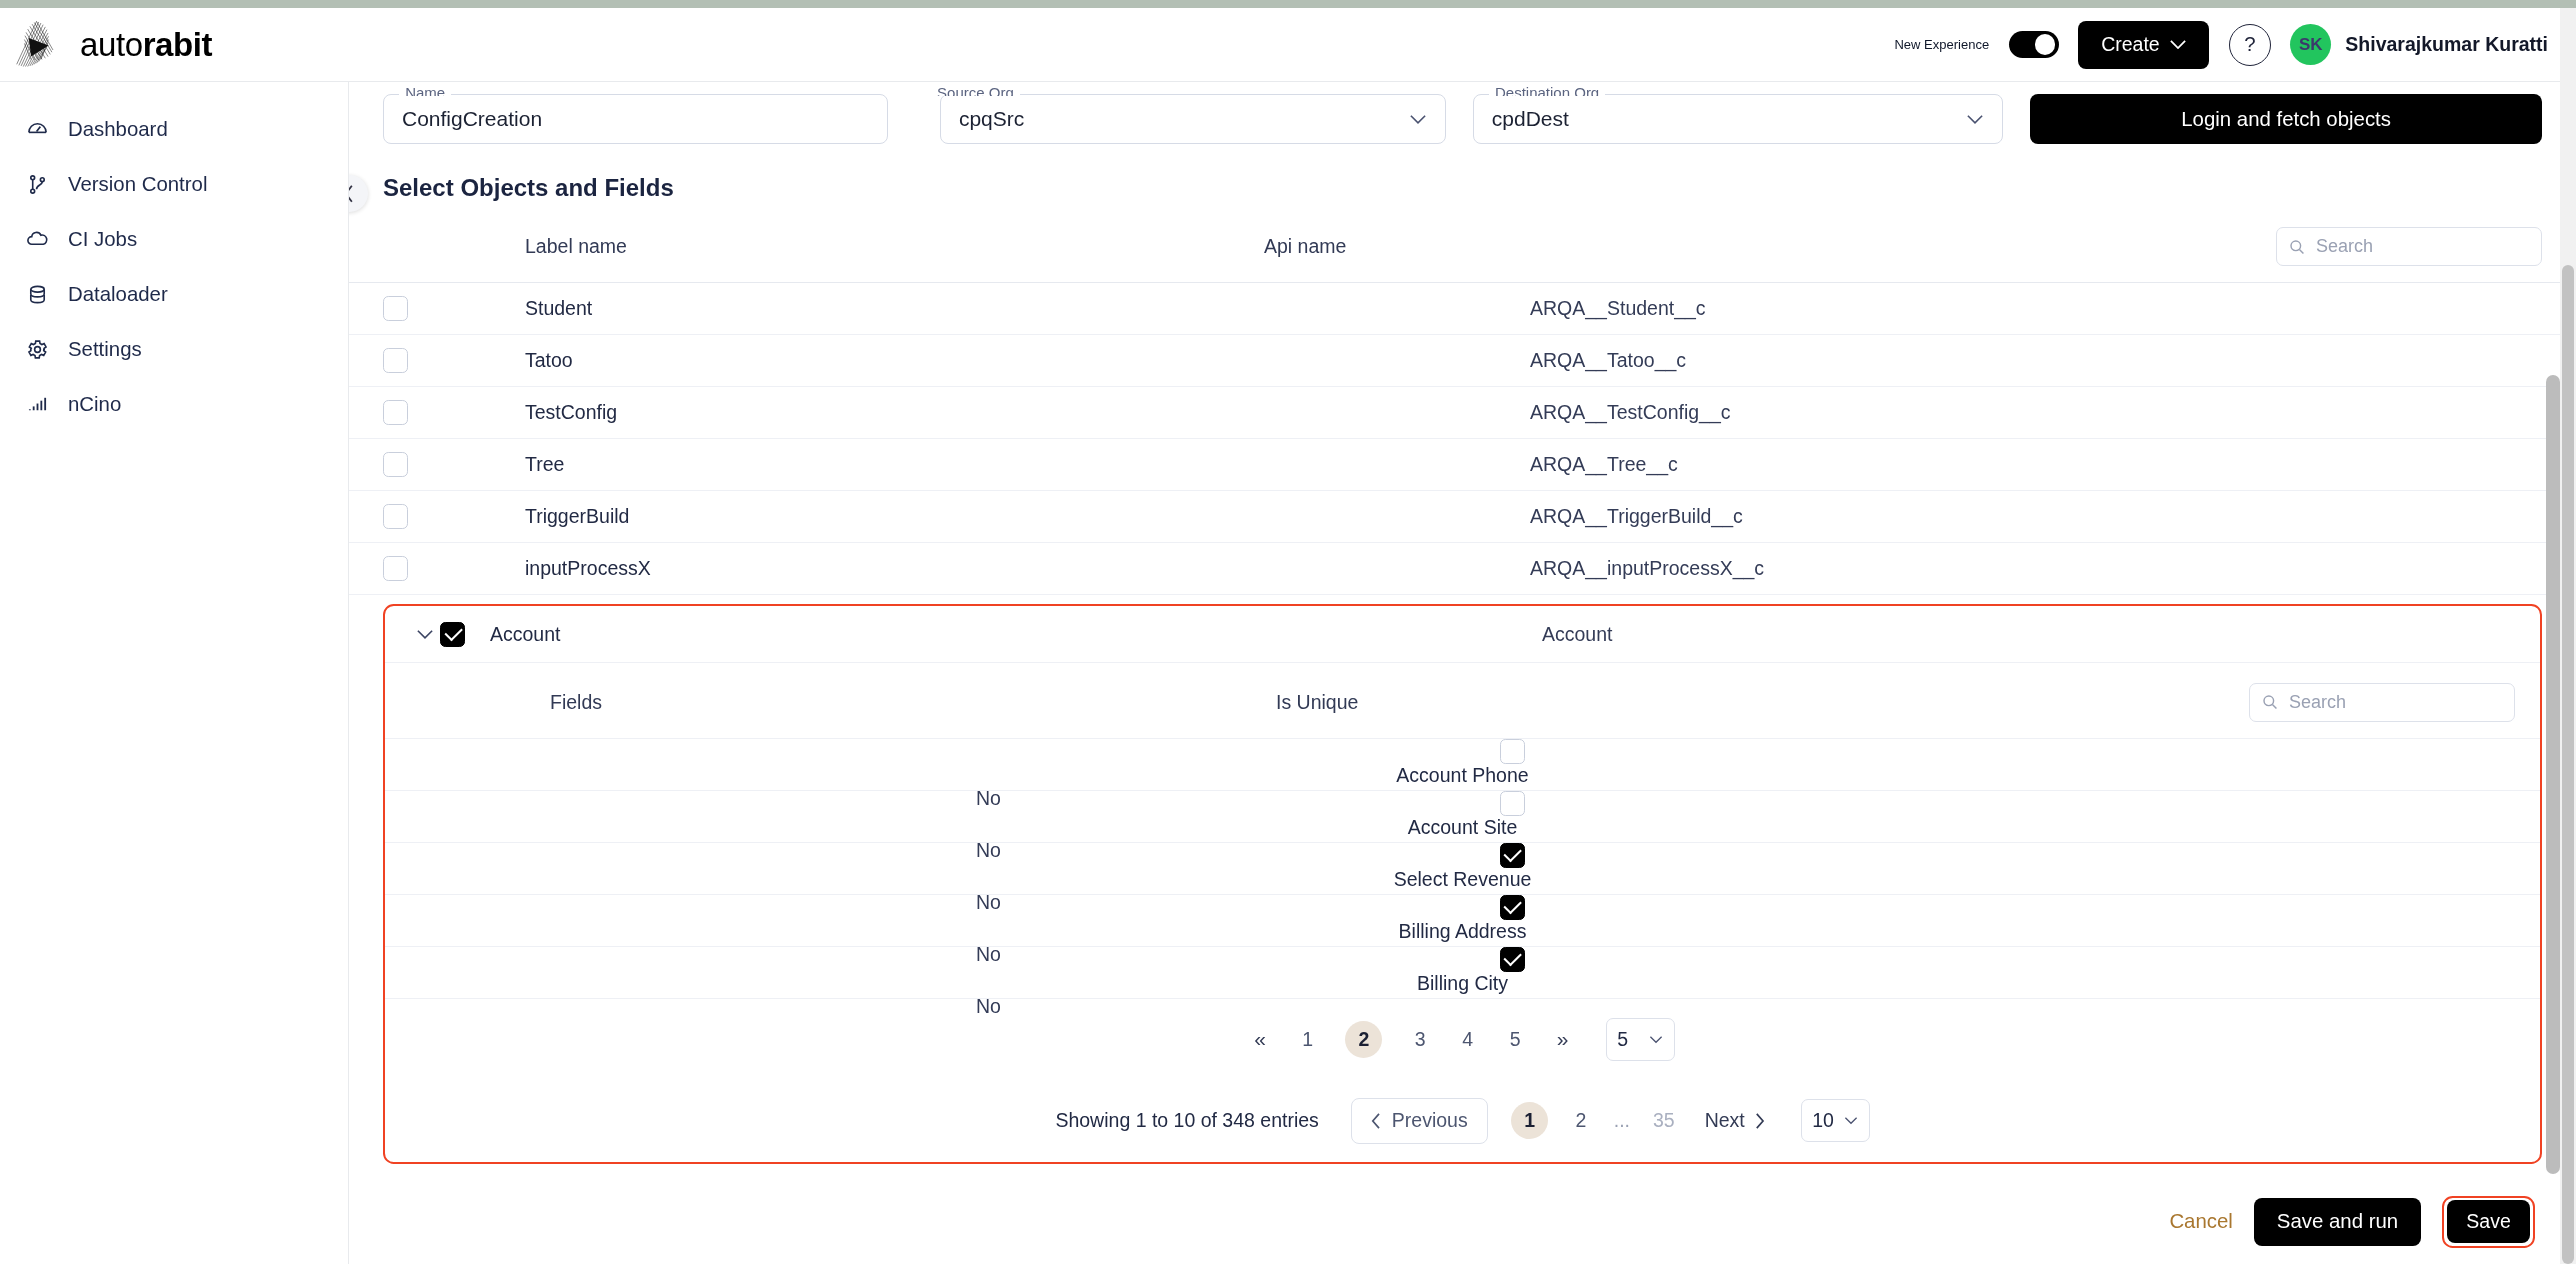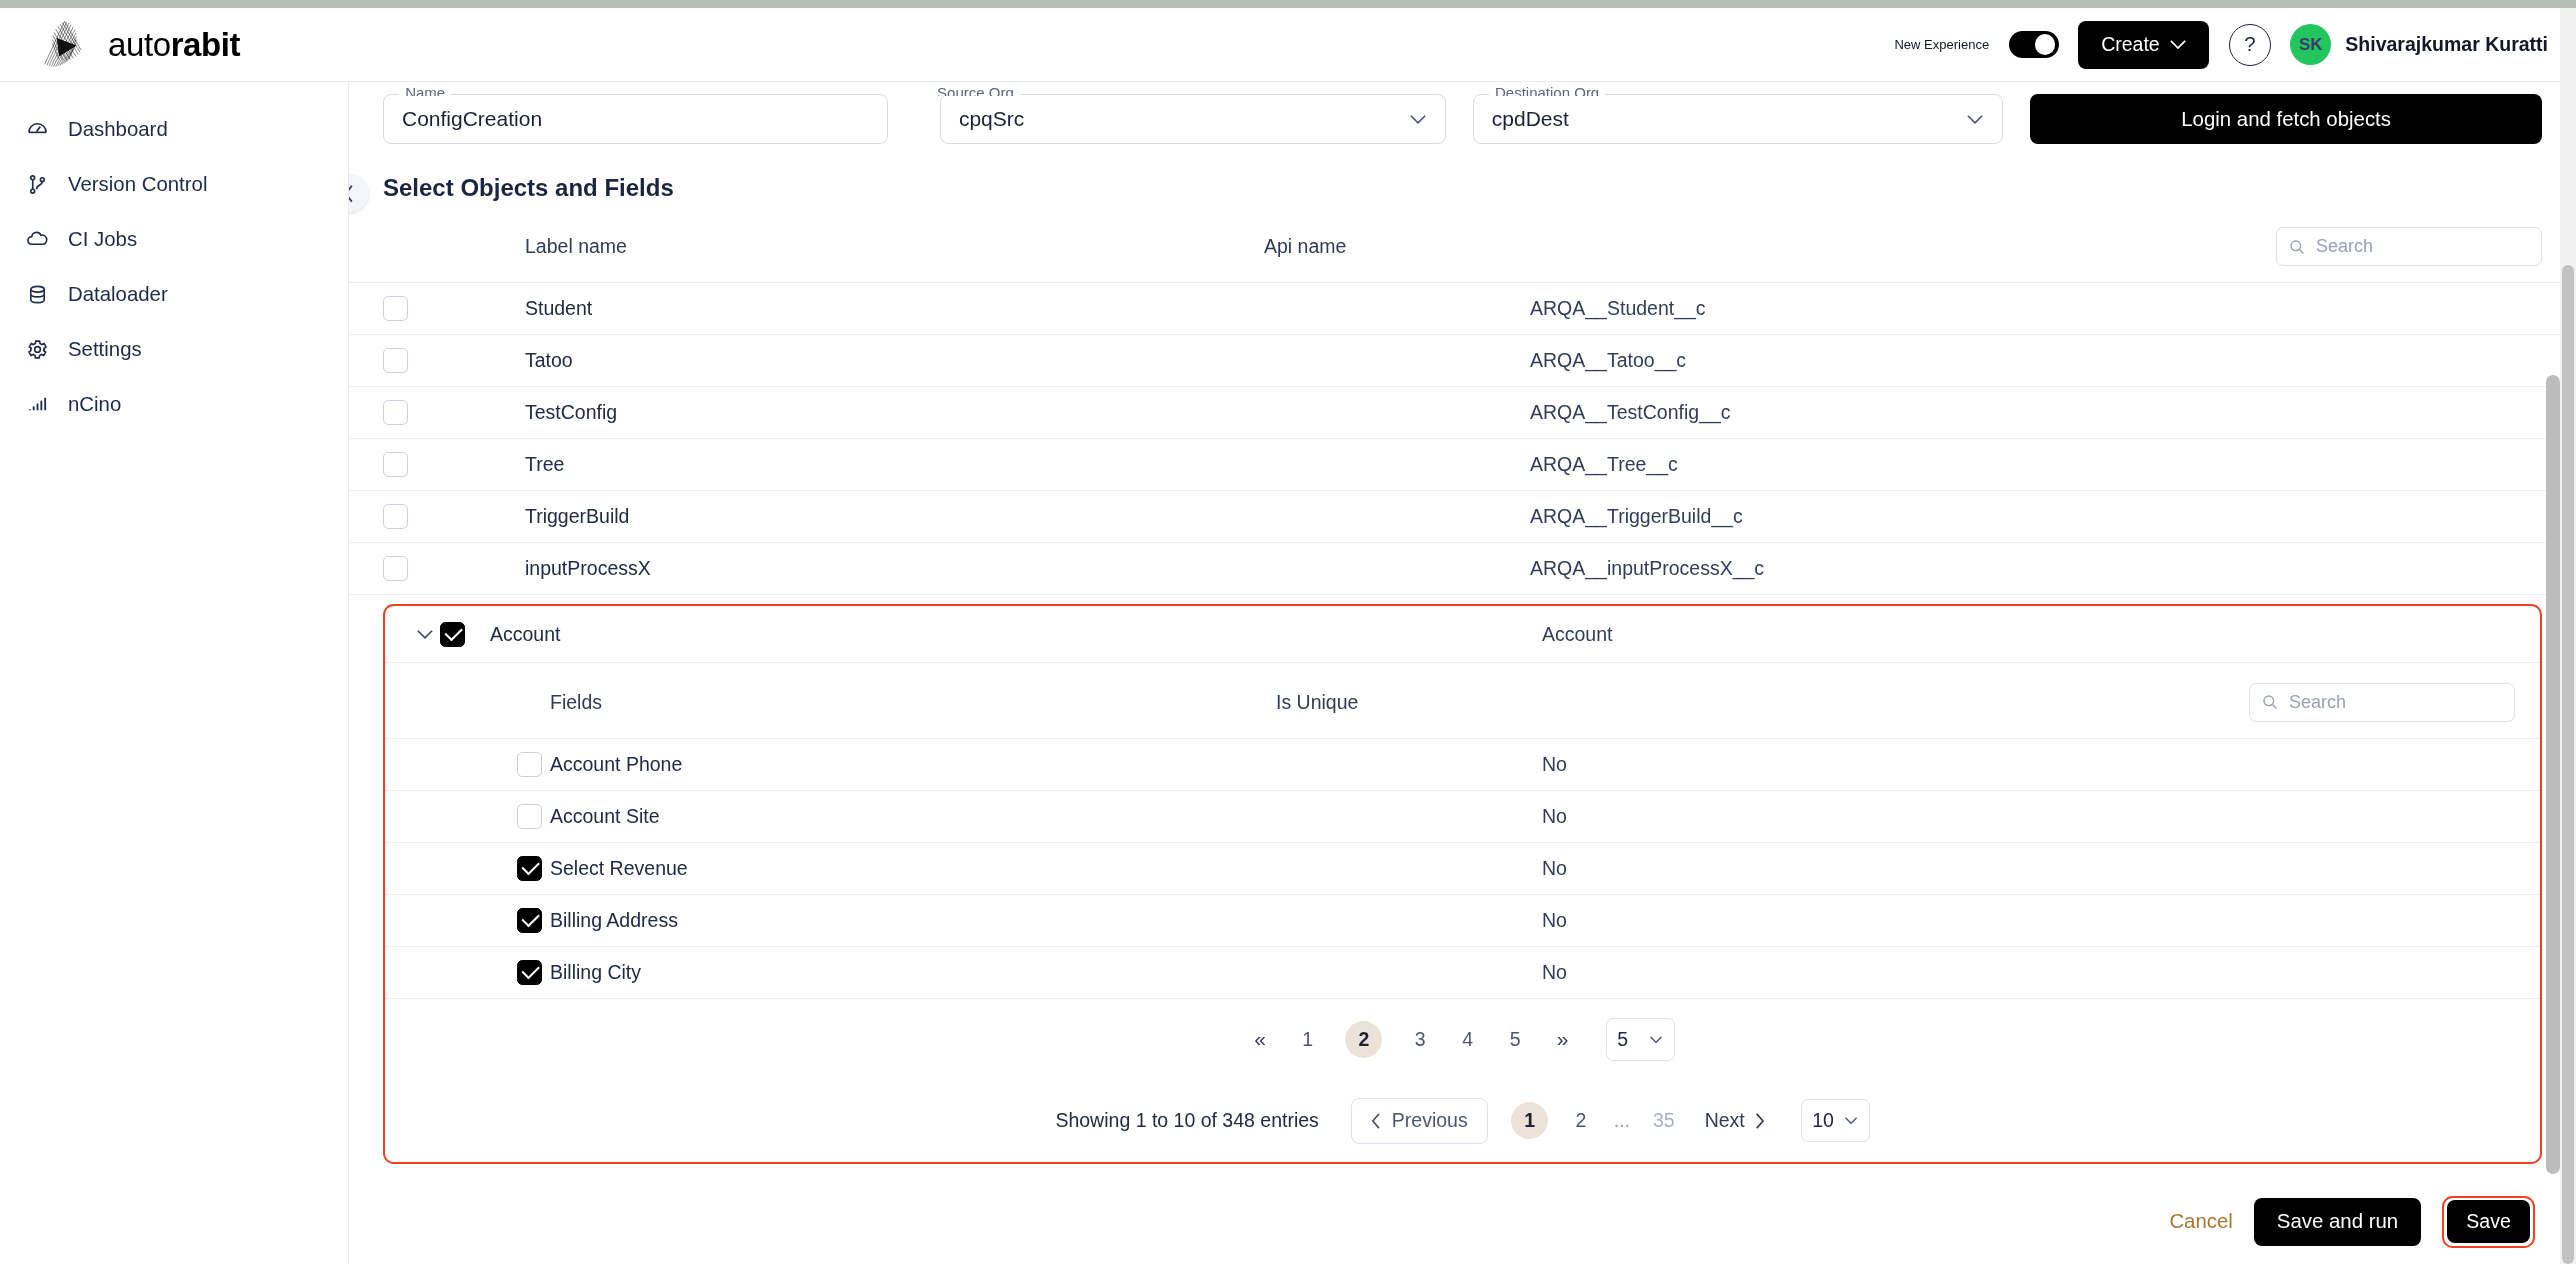--- a/index.html
+++ b/index.html
@@ -11,21 +11,21 @@
   }
   .top-strip { height: 8px; background: #b3bfb4; width: 100%; }
 
   
   .header {
     height: 74px; background: #ffffff;
     display: flex; align-items: center;
     border-bottom: 0.9px solid #e8eaed;
     position: relative;
   }
-  .brand { display: flex; align-items: center; padding-left: 37px; gap: 16px; }
+  .brand { display: flex; align-items: center; padding-left: 9px; gap: 16px; }
   .brand-logo { width: 55px; height: 55px; }
   .brand-text { font-size: 33px; letter-spacing: -0.4px; color: #000; }
   .brand-text b { font-weight: 700; }
   .brand-text span.light { font-weight: 400; }
 
   .header-right {
     margin-left: auto; display: flex; align-items: center;
     gap: 19.5px; padding-right: 28px;
   }
   .newexp-label { font-size: 13px; color: #0f172a; }
@@ -183,21 +183,21 @@
     display: flex; align-items: center;
     padding: 19.5px 25px 16px 25px;
   }
   .sub-check { width: 140px; flex-shrink: 0; }
   .sub-fields { flex: 1; font-size: 19.5px; color: #323a55; }
   .sub-unique { width: 973px; font-size: 19.5px; color: #323a55; }
   .sub-search { margin-left: auto; width: 266px; }
 
   .field-row {
     display: flex; align-items: center; height: 52px;
-    padding: 0 25px; border-top: 0.9px solid #eef0f5;
+    padding: 0 25px; border-top: 0.9px solid #eef0f5; flex-direction: column;
   }
   .field-row .spacer { width: 140px; flex-shrink: 0; display:flex; padding-left:107px;}
   .field-name { flex: 1; font-size: 19.5px; color: #222a44; }
   .field-unique { width: 973px; font-size: 19.5px; color: #343c57; }
 
   
   .pager-inner {
     display: flex; align-items: center; justify-content: center;
     gap: 28px; height: 82px; border-top: 0.9px solid #eef0f5;
   }

